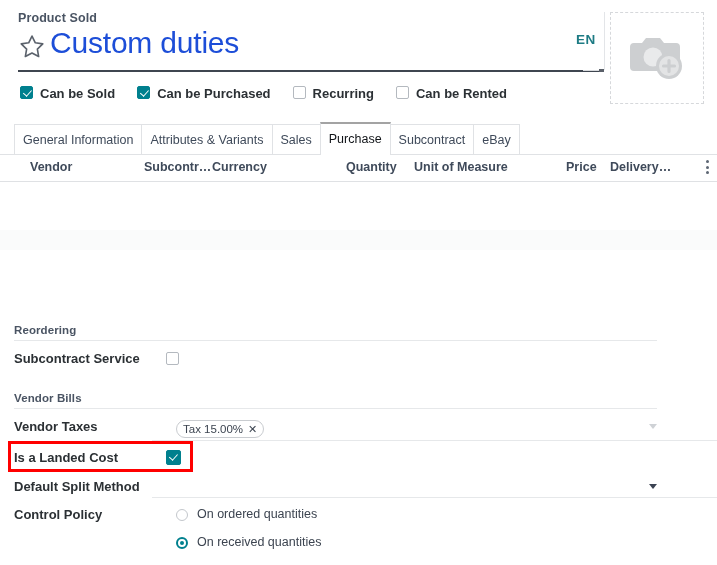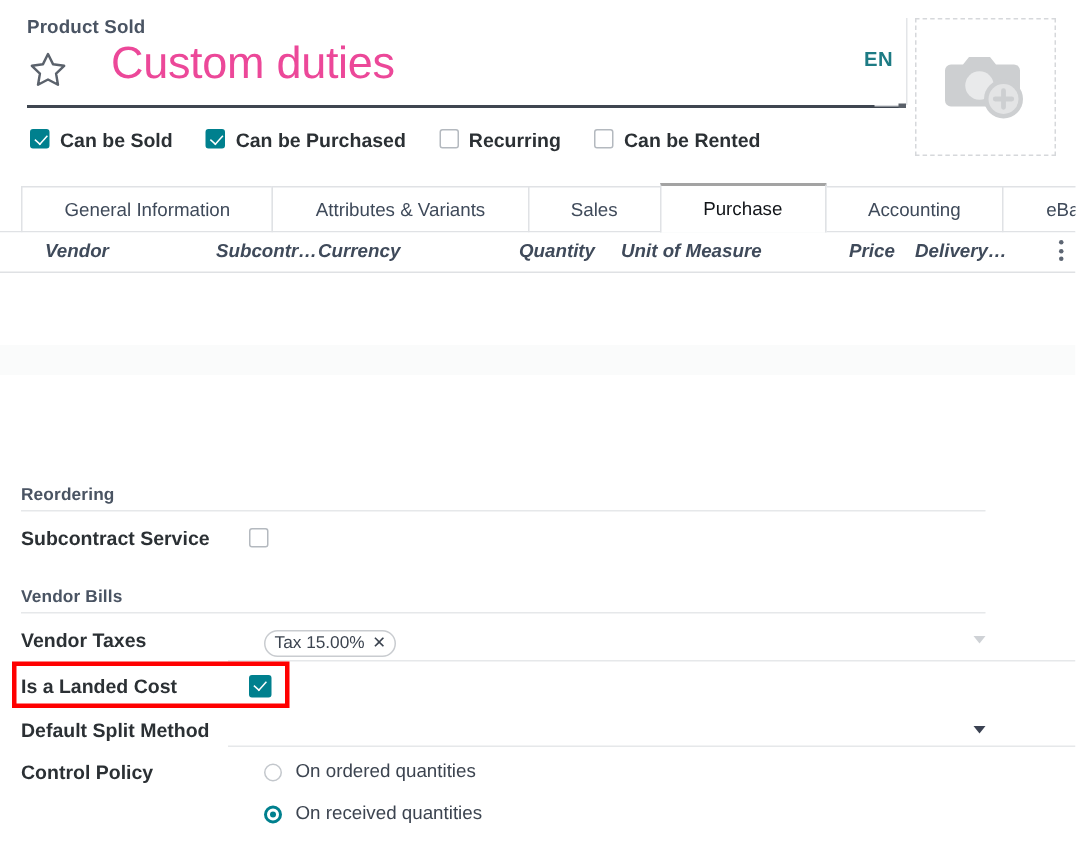--- a/index.html
+++ b/index.html
@@ -15,22 +15,22 @@
 
   
   .form-head{position:absolute;left:0;top:0;width:717px;height:118px;}
   .prod-name-label{
     position:absolute;left:18px;top:11px;
     font-size:12.5px;font-weight:700;color:#4a5463;letter-spacing:.1px;
   }
   .title-row{position:absolute;left:18px;top:28px;width:585px;height:40px;}
   .star-icon{position:absolute;left:0;top:5px;width:28px;height:28px;}
   .title-text{
-    position:absolute;left:56px;top:-2px;
-    font-size:30px;font-weight:400;color:#ec4899;white-space:nowrap;
+    position:absolute;left:32px;top:-2px;
+    font-size:30px;font-weight:400;color:#1d4ed8;white-space:nowrap;
     letter-spacing:-.2px;
   }
   .title-underline{position:absolute;left:18px;top:70px;width:585px;height:2px;background:#3f4650;}
   .title-underline-faint{position:absolute;left:583px;top:70px;width:20px;height:1px;background:#d8dadd;}
   .title-underline-tick{position:absolute;left:599px;top:69px;width:5px;height:3px;background:#5a6069;}
 
   .lang-badge{
     position:absolute;left:576px;top:32px;
     font-size:13.5px;font-weight:700;color:#1d7b84;letter-spacing:.4px;
   }
@@ -50,33 +50,33 @@
        box-sizing:border-box;display:inline-block;position:relative;flex:0 0 auto;}
   .chk.on{background:#00808e;border-color:#00808e;}
   .chk.on:after{
     content:"";position:absolute;left:3.5px;top:1px;width:3.5px;height:7px;
     border:solid #fff;border-width:0 1.8px 1.8px 0;transform:rotate(42deg);
   }
 
   
   .tabs{position:absolute;left:14px;top:122px;height:33px;display:flex;align-items:flex-end;}
   .tab{
-    height:31px;line-height:31px;padding:0 28px;
+    height:31px;line-height:31px;padding:0 8px;
     font-size:12.5px;color:#3f4a5a;
     border:1px solid #e0e2e5;border-bottom:none;background:#fff;
     margin-right:-1px;white-space:nowrap;box-sizing:border-box;
   }
   .tab.active{
     color:#111418;border-top:2px solid #a3a3a3;height:33px;line-height:31px;
     position:relative;z-index:3;
   }
   .tabs-baseline{position:absolute;left:0;top:154px;width:717px;height:1px;background:#e0e2e5;}
 
   
-  .lst{position:absolute;left:0;top:155px;width:717px;font-style:italic;}
+  .lst{position:absolute;left:0;top:155px;width:717px;}
   .lst-head{position:relative;height:26px;border-bottom:1px solid #dfe1e4;background:#fff;}
   .lst-head .th{
     position:absolute;top:5px;font-size:12.5px;font-weight:700;color:#3f4a5a;white-space:nowrap;
   }
   .dots-icon{position:absolute;left:706px;top:5px;width:4px;height:16px;}
   .dots-icon i{display:block;width:3px;height:3px;background:#5d6673;border-radius:50%;margin:0 0 2.5px 0;}
   .lst-addrow{position:relative;height:24px;background:#f7f8f9;border-bottom:1px solid #eceef0;}
   .add-line{position:absolute;left:30px;top:4px;font-size:12.5px;color:#4f6b8a;cursor:pointer;}
   .lst-emptyrow{height:26px;background:#fff;}
   .lst-band{position:absolute;left:0;top:230px;width:717px;height:20px;background:#fafbfb;}
@@ -178,21 +178,21 @@
         <span class="cb-label">Can be Rented</span>
       </label>
     </div>
   </div>
 
   <div class="tabs">
     <div class="tab">General Information</div>
     <div class="tab">Attributes &amp; Variants</div>
     <div class="tab">Sales</div>
     <div class="tab active">Purchase</div>
-    <div class="tab">Accounting</div>
+    <div class="tab">Subcontract</div>
     <div class="tab">eBay</div>
   </div>
   <div class="tabs-baseline"></div>
 
   <div class="lst">
     <div class="lst-head">
       <div class="th" style="left:30px">Vendor</div>
       <div class="th" style="left:144px">Subcontr…</div>
       <div class="th" style="left:212px">Currency</div>
       <div class="th" style="left:346px">Quantity</div>

